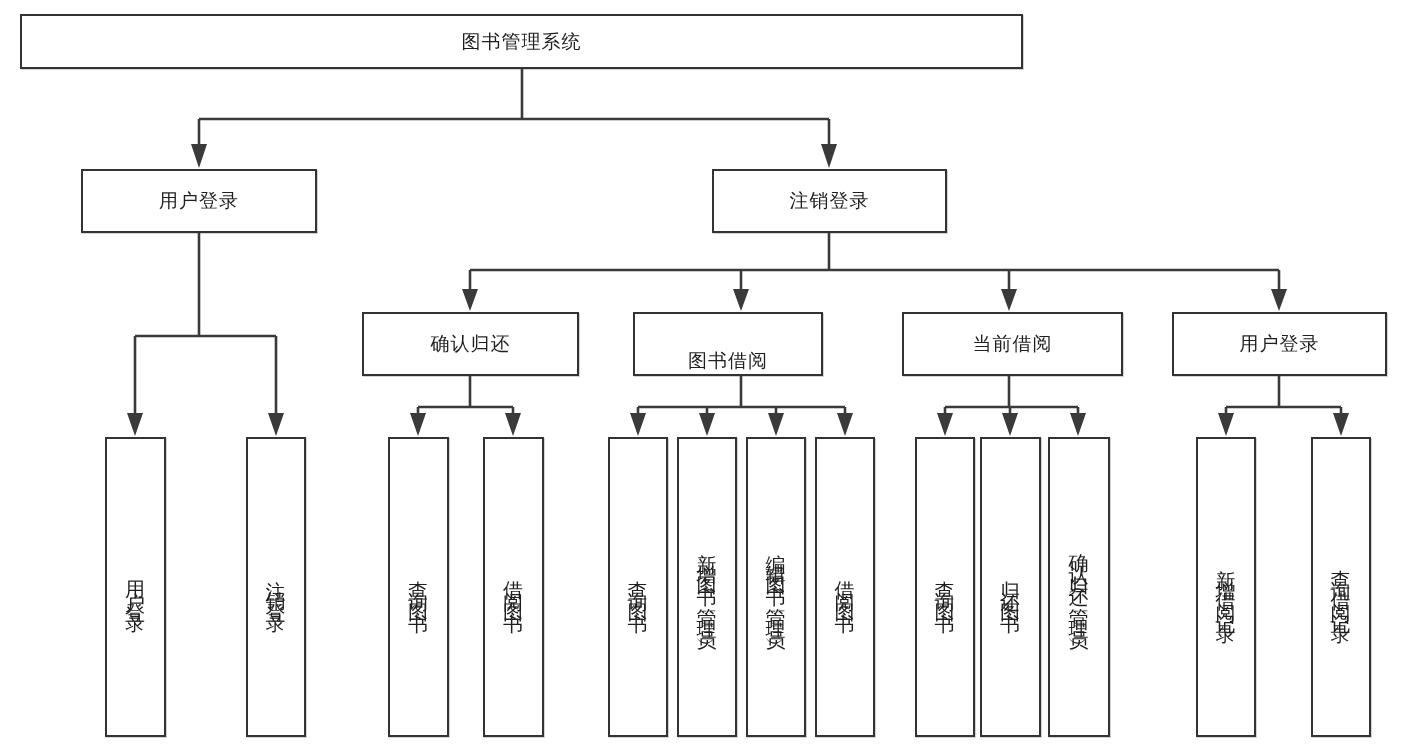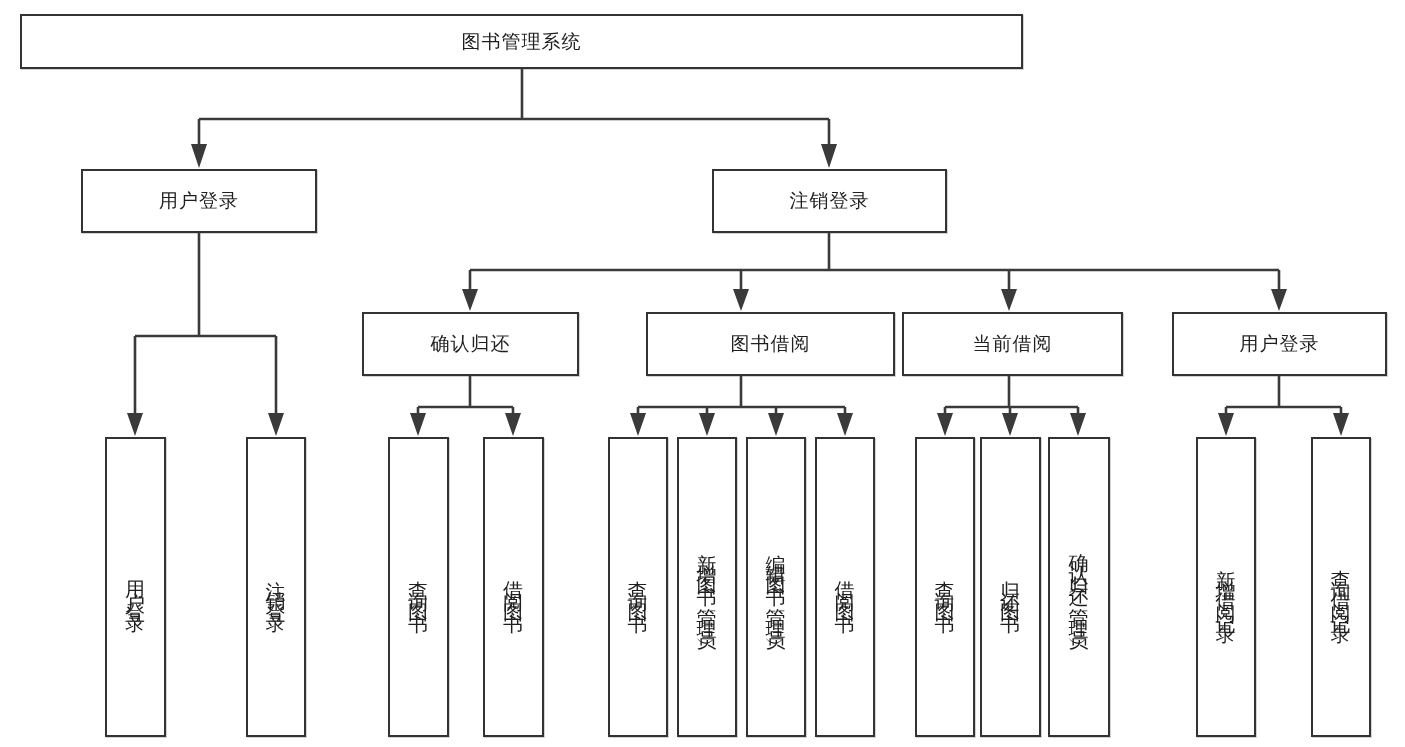--- a/index.html
+++ b/index.html
@@ -98,21 +98,21 @@
   <div class="node hnode" style="left:81px; top:169px; width:236px; height:64px;">
     <span>用户登录</span>
   </div>
   <div class="node hnode" style="left:712px; top:169px; width:235px; height:64px;">
     <span>注销登录</span>
   </div>
 
   <div class="node hnode" style="left:362px; top:312px; width:217px; height:64px;">
     <span>确认归还</span>
   </div>
-  <div class="node hnode" style="left:646px; top:312px; width:249px; height:64px;">
+  <div class="node hnode" style="left:633px; top:312px; width:190px; height:64px;align-items:flex-end;">
     <span>图书借阅</span>
   </div>
   <div class="node hnode" style="left:902px; top:312px; width:221px; height:64px;">
     <span>当前借阅</span>
   </div>
   <div class="node hnode" style="left:1172px; top:312px; width:215px; height:64px;">
     <span>用户登录</span>
   </div>
 
   <div class="node vnode" style="left:105px; top:437px; width:61px; height:300px;">

